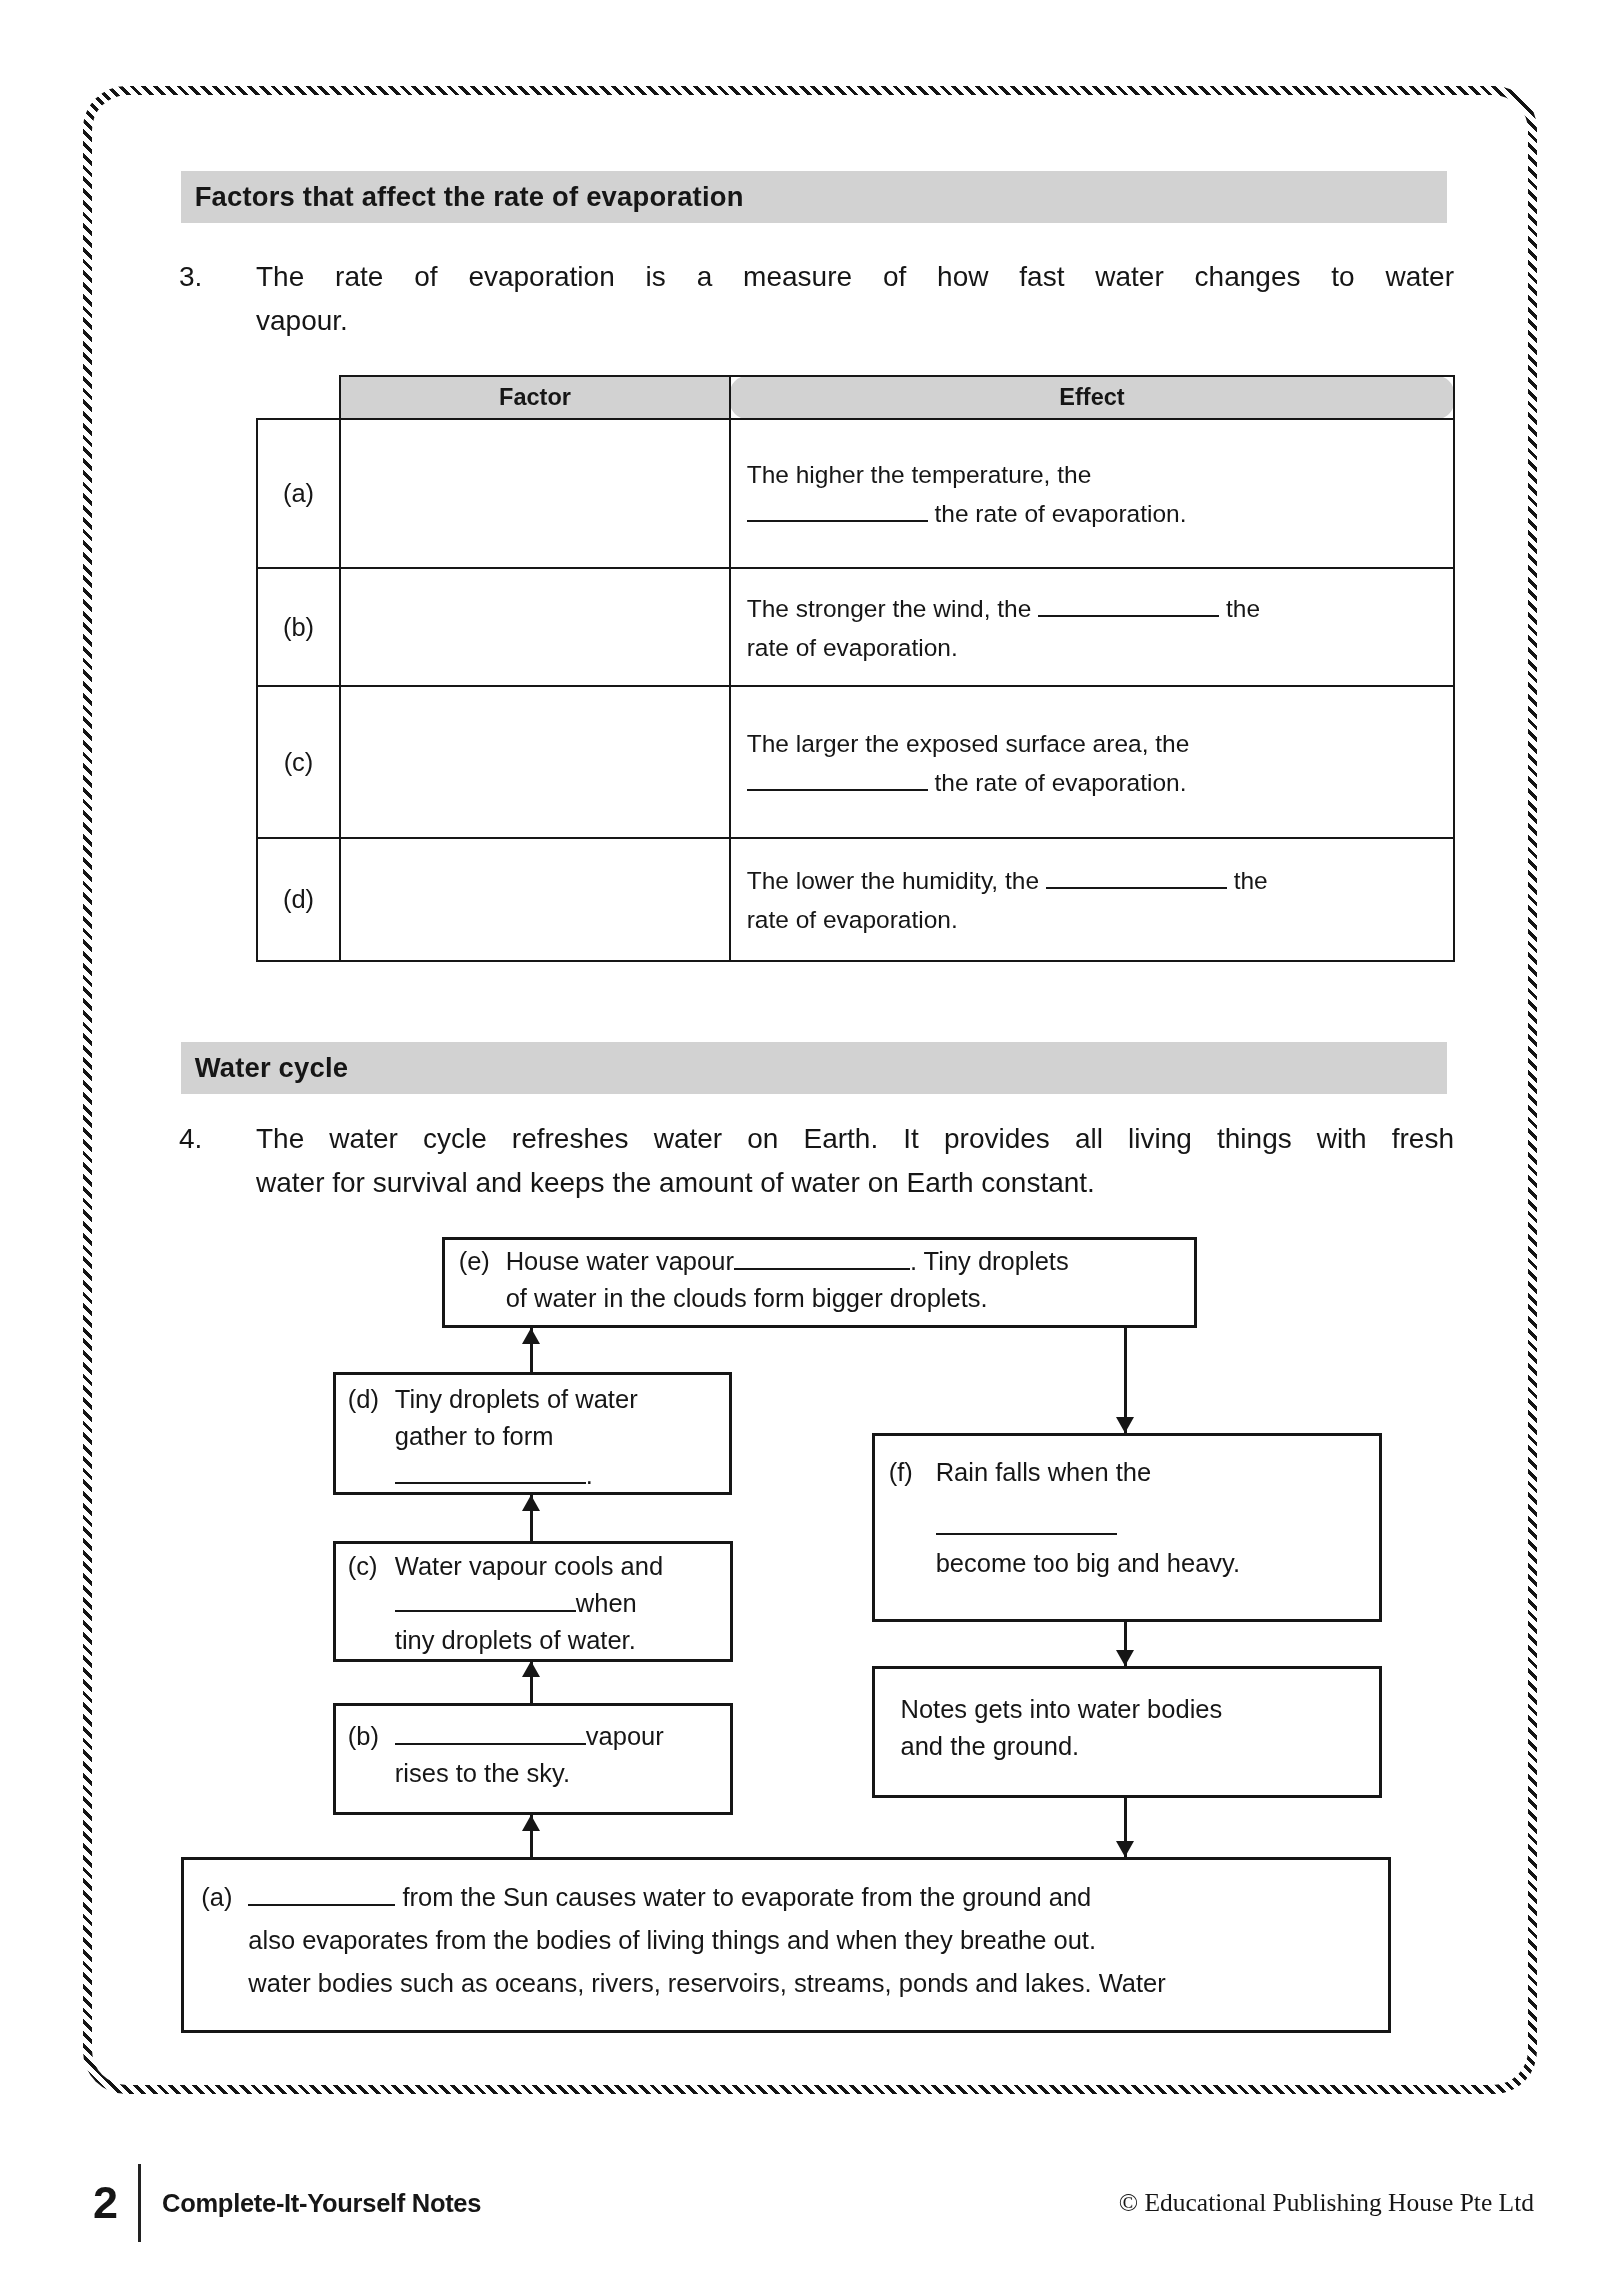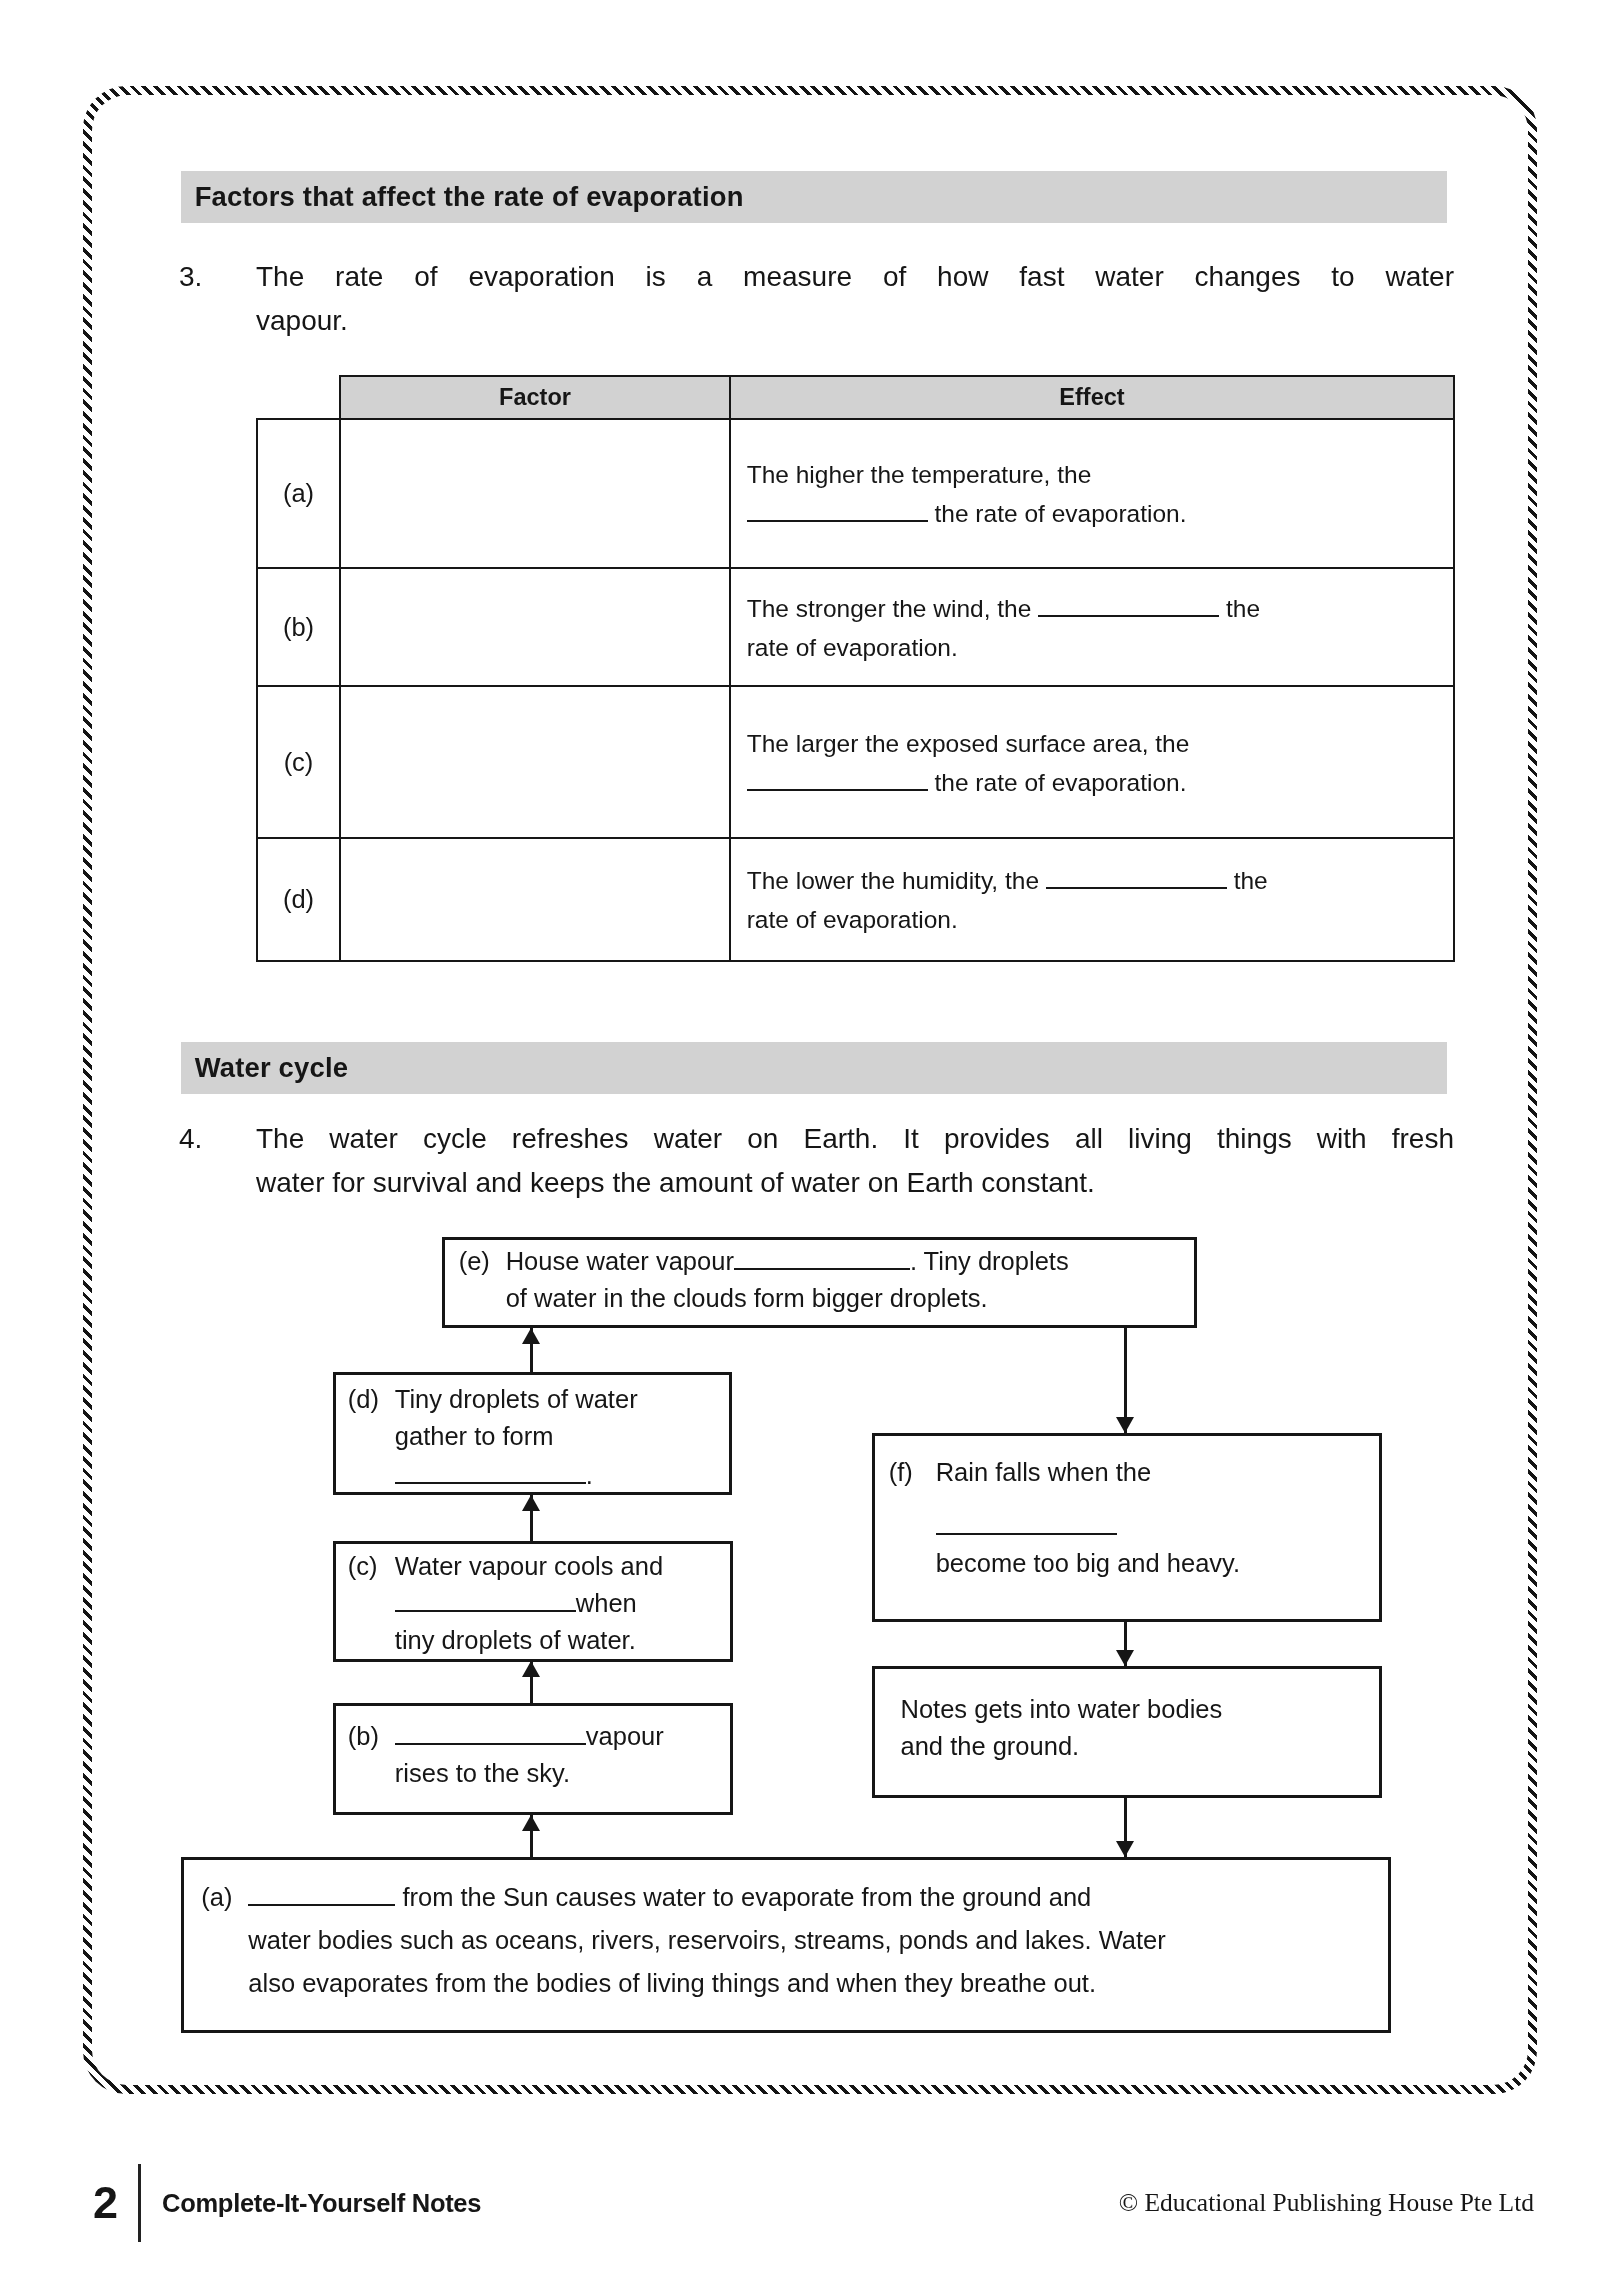--- a/index.html
+++ b/index.html
@@ -23,21 +23,21 @@
   .para .ptext { width:1198px; font-size:28px; line-height:44px; }
   .jline { display:block; text-align:justify; text-align-last:justify; }
 
   
   .factors-table { position:absolute; left:173px; top:289px; border-collapse:collapse;
                    table-layout:fixed; width:1198px; font-size:24.5px; }
   .factors-table td, .factors-table th { border:2.9px solid #161616; vertical-align:middle; }
   .factors-table th { border-width:2px; background:#d2d2d2; font-size:23.5px;
                       font-weight:bold; height:43px; text-align:center; }
   .factors-table td.ghost { border:none; background:#fff; }
-  .col-label { width:83px; } .col-factor { width:390px; } .col-effect { width:724px; }
+  .col-label { width:83px; } .col-factor { width:390px; } .col-effect { width:724px;border-radius:17px; }
   .row-label { text-align:center; font-size:25.5px; }
   .effect-cell { padding:13.7px 9.8px 11.8px 15.7px; }
   .effect-tall { display:flex; flex-direction:column; justify-content:space-between; height:100%; }
   .effect-line { line-height:39px; }
 
   
   .blank { display:inline-block; height:1.05em; border-bottom:2.9px solid #161616;
            vertical-align:baseline; }
   .w150 { width:147px; } .w180 { width:176px; } .w185 { width:181px; } .w195 { width:191px; }
 
@@ -191,22 +191,22 @@
     <div class="dbox" style="left:706px; top:436px; width:510px; height:132px; padding:21.6px 13.7px 0 25.5px;">
       <div class="dline">Notes gets into water bodies</div>
       <div class="dline">and the ground.</div>
     </div>
 
     <div class="dbox" style="left:14.7px; top:627px; width:1210px; height:176px; padding:15.7px 17.6px;">
       <div class="inner">
         <span class="lblcol" style="line-height:43px;">(a)</span>
         <div style="line-height:43px;">
           <div><span class="blank w150"></span> <span>from the Sun causes water to evaporate from the ground and</span></div>
+          <div>also evaporates from the bodies of living things and when they breathe out.</div>
           <div>water bodies such as oceans, rivers, reservoirs, streams, ponds and lakes. Water</div>
-          <div>also evaporates from the bodies of living things and when they breathe out.</div>
         </div>
       </div>
     </div>
 
     <div class="arrow up" style="left:364px; top:98px; height:44px;"></div>
     <div class="arrow up" style="left:364px; top:265px; height:46px;"></div>
     <div class="arrow up" style="left:364px; top:431px; height:42px;"></div>
     <div class="arrow up" style="left:364px; top:585px; height:42px;"></div>
     <div class="arrow down" style="left:958px; top:98px; height:105px;"></div>
     <div class="arrow down" style="left:958px; top:392px; height:44px;"></div>

